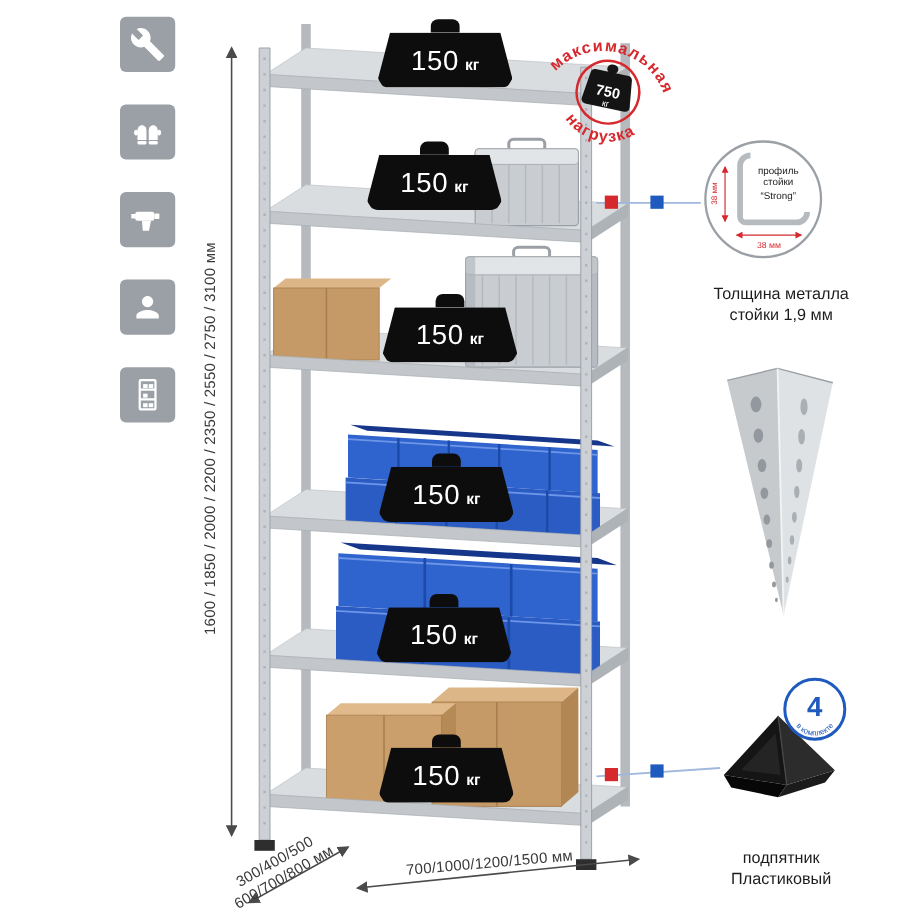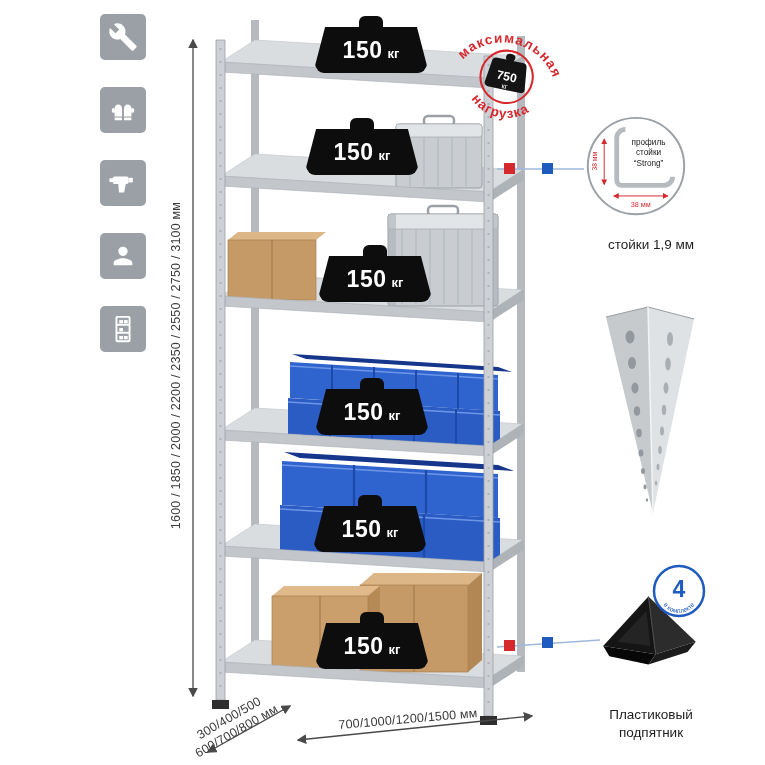--- a/index.html
+++ b/index.html
@@ -8,21 +8,21 @@
   .abs{position:absolute;}
 
   .icon-tile{position:absolute;left:100px;width:46px;height:46px;background:#9aa0a5;
              border-radius:5px;display:flex;align-items:center;justify-content:center;}
 
   .weight-badge{position:absolute;width:112px;text-align:center;z-index:30;}
   .knob{width:24px;height:11px;background:#0d0d0d;border-radius:6px 6px 0 0;margin:0 auto;}
   .wbody{height:46px;background:#0d0d0d;border-radius:9px;
          clip-path:polygon(9% 0,91% 0,100% 84%,96% 100%,4% 100%,0 84%);
          display:flex;align-items:center;justify-content:center;gap:5px;color:#fff;}
-  .wval{font-size:23px;font-weight:bold;letter-spacing:.5px;}
+  .wval{font-size:23px;font-weight:normal;letter-spacing:.5px;}
   .wunit{font-size:13px;font-weight:bold;padding-top:6px;}
 
   .dim-label{position:absolute;color:#3a3a3a;font-size:12.5px;font-weight:500;
              letter-spacing:.2px;text-align:center;line-height:1.2;}
   .caption{position:absolute;color:#1d1d1d;font-size:13.5px;text-align:center;line-height:1.3;}
 
   .stamp-text{font-weight:bold;fill:#d6292e;letter-spacing:1.2px;}
   svg{display:block;}
 </style>
 </head>
@@ -263,20 +263,21 @@
     <line x1="22" y1="25" x2="22" y2="72" stroke="#d6292e" stroke-width="1" marker-start="url(#arrR)" marker-end="url(#arrR)"></line>
     <text transform="rotate(-90 15 48)" x="15" y="48" font-size="7" fill="#d6292e" text-anchor="middle">38 мм</text>
     <line x1="32" y1="84" x2="88" y2="84" stroke="#d6292e" stroke-width="1" marker-start="url(#arrR)" marker-end="url(#arrR)"></line>
     <text x="60" y="95" font-size="7.5" fill="#d6292e" text-anchor="middle">38 мм</text>
     <text x="68" y="31" font-size="8.5" fill="#222" text-anchor="middle">профиль</text>
     <text x="68" y="41" font-size="8.5" fill="#222" text-anchor="middle">стойки</text>
     <text x="68" y="53" font-size="8.5" fill="#222" text-anchor="middle">“Strong”</text>
   </svg>
 
   <div class="caption" style="left:566px;top:236px;width:170px">
+    <div>Толщина металла</div>
     <div>стойки 1,9 мм</div>
   </div>
 
   <svg class="abs" style="left:586px;top:303px" width="132" height="228" viewBox="0 0 132 228">
     <polygon points="20,14 62,4 67,210" fill="#c6cacd"></polygon>
     <polygon points="62,4 108,16 67,210" fill="#dfe2e4"></polygon>
     <polyline points="20,14 62,4 108,16" stroke="#9aa0a5" stroke-width="1.2" fill="none"></polyline>
     <line x1="62" y1="4" x2="67" y2="210" stroke="#f2f3f4" stroke-width="1.5"></line>
     <g fill="#92989d">
       <ellipse cx="44" cy="34" rx="4.5" ry="6.5"></ellipse>
@@ -313,22 +314,22 @@
   <svg class="abs" style="left:651px;top:563px;z-index:45" width="56" height="56" viewBox="0 0 56 56">
     <defs>
         <path id="cbArc" d="M 9 31 A 19 19 0 0 0 47 31"></path>
       </defs>
     <circle cx="28" cy="28" r="25" fill="#fff" stroke="#1f5bbf" stroke-width="2.5"></circle>
     <text x="28" y="34" font-size="23" font-weight="bold" fill="#1f5bbf" text-anchor="middle">4</text>
     <text font-size="6.5" fill="#1f5bbf"><textPath href="#cbArc" startOffset="50%" text-anchor="middle">в комплекте</textPath></text>
   </svg>
 
   <div class="caption" style="left:566px;top:706px;width:170px">
+    <div>подпятник</div>
     <div>Пластиковый</div>
-    <div>подпятник</div>
   </div>
 
   <div class="dim-label" style="left:-164px;top:358px;width:680px;transform:rotate(-90deg)">1600 / 1850 / 2000 / 2200 / 2350 / 2550 / 2750 / 3100 мм</div>
 
   <div class="dim-label" style="left:168px;top:710px;width:130px;transform:rotate(-30deg)">
     <div>300/400/500</div>
     <div>600/700/800 мм</div>
   </div>
 
   <div class="dim-label" style="left:293px;top:712px;width:230px;transform:rotate(-5deg)">700/1000/1200/1500 мм</div>

